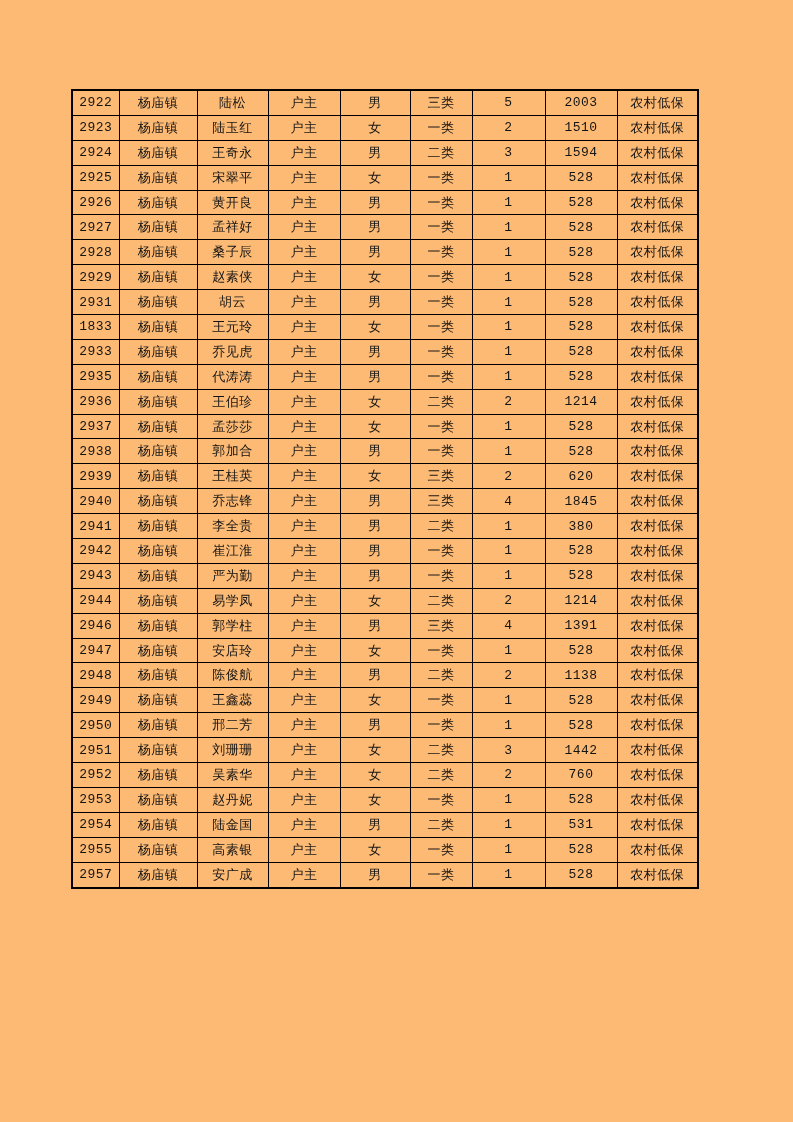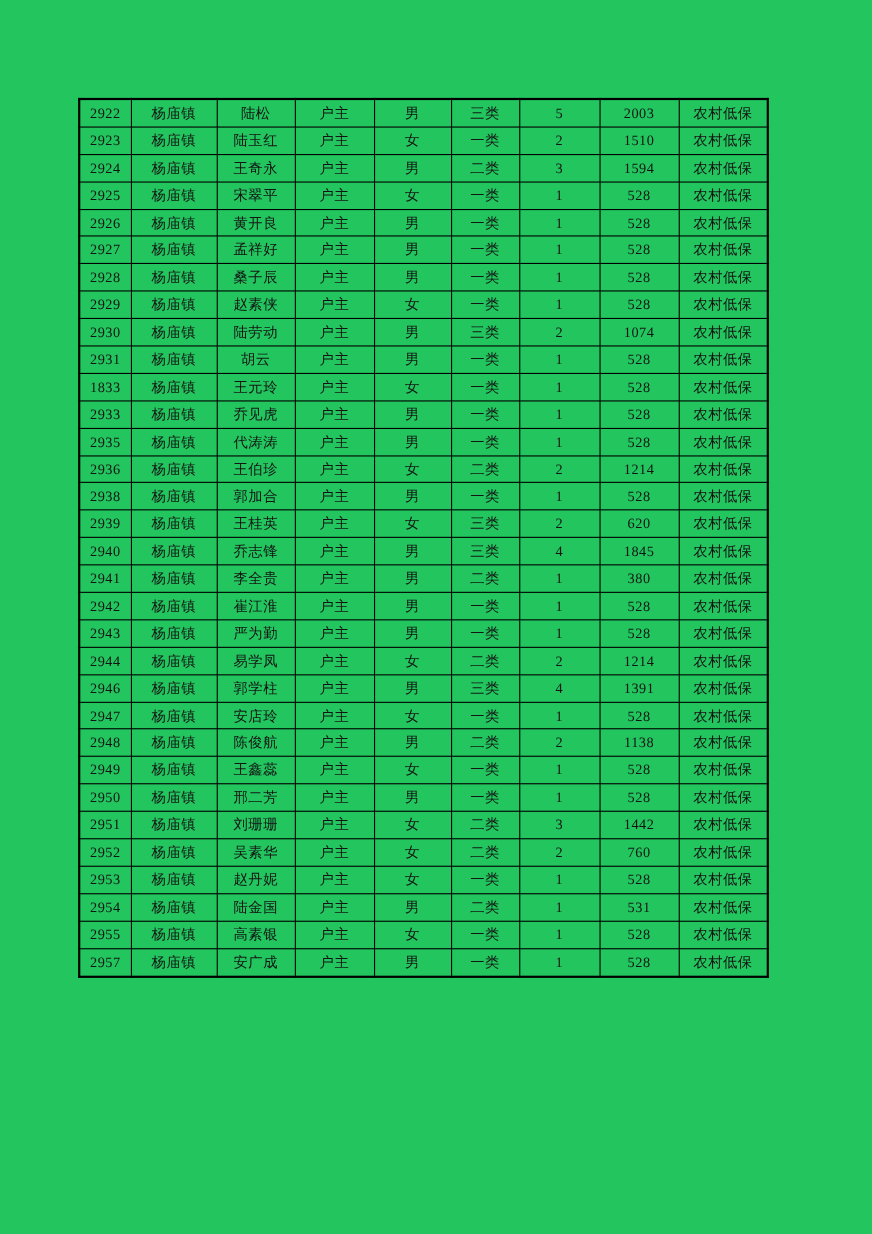--- a/index.html
+++ b/index.html
@@ -4,23 +4,23 @@
 <style>
   html, body {
     margin: 0;
     padding: 0;
     background: #ffffff;
   }
   .page {
     position: relative;
     width: 793px;
     height: 1122px;
-    background: #22c55e;
+    background: #fdba74;
     overflow: hidden;
-    font-family: Liberation Serif, serif;
+    font-family: Liberation Mono, monospace;
   }
   table.data-table {
     position: absolute;
     left: 71px;
     top: 89px;
     border-collapse: collapse;
     table-layout: fixed;
     width: 626px;
     border: 2px solid #000000;
   }
@@ -145,31 +145,20 @@
           <td>杨庙镇</td>
           <td>赵素侠</td>
           <td>户主</td>
           <td>女</td>
           <td>一类</td>
           <td>1</td>
           <td>528</td>
           <td>农村低保</td>
         </tr>
         <tr>
-          <td>2930</td>
-          <td>杨庙镇</td>
-          <td>陆劳动</td>
-          <td>户主</td>
-          <td>男</td>
-          <td>三类</td>
-          <td>2</td>
-          <td>1074</td>
-          <td>农村低保</td>
-        </tr>
-        <tr>
           <td>2931</td>
           <td>杨庙镇</td>
           <td>胡云</td>
           <td>户主</td>
           <td>男</td>
           <td>一类</td>
           <td>1</td>
           <td>528</td>
           <td>农村低保</td>
         </tr>
@@ -208,20 +197,31 @@
         </tr>
         <tr>
           <td>2936</td>
           <td>杨庙镇</td>
           <td>王伯珍</td>
           <td>户主</td>
           <td>女</td>
           <td>二类</td>
           <td>2</td>
           <td>1214</td>
+          <td>农村低保</td>
+        </tr>
+        <tr>
+          <td>2937</td>
+          <td>杨庙镇</td>
+          <td>孟莎莎</td>
+          <td>户主</td>
+          <td>女</td>
+          <td>一类</td>
+          <td>1</td>
+          <td>528</td>
           <td>农村低保</td>
         </tr>
         <tr>
           <td>2938</td>
           <td>杨庙镇</td>
           <td>郭加合</td>
           <td>户主</td>
           <td>男</td>
           <td>一类</td>
           <td>1</td>

